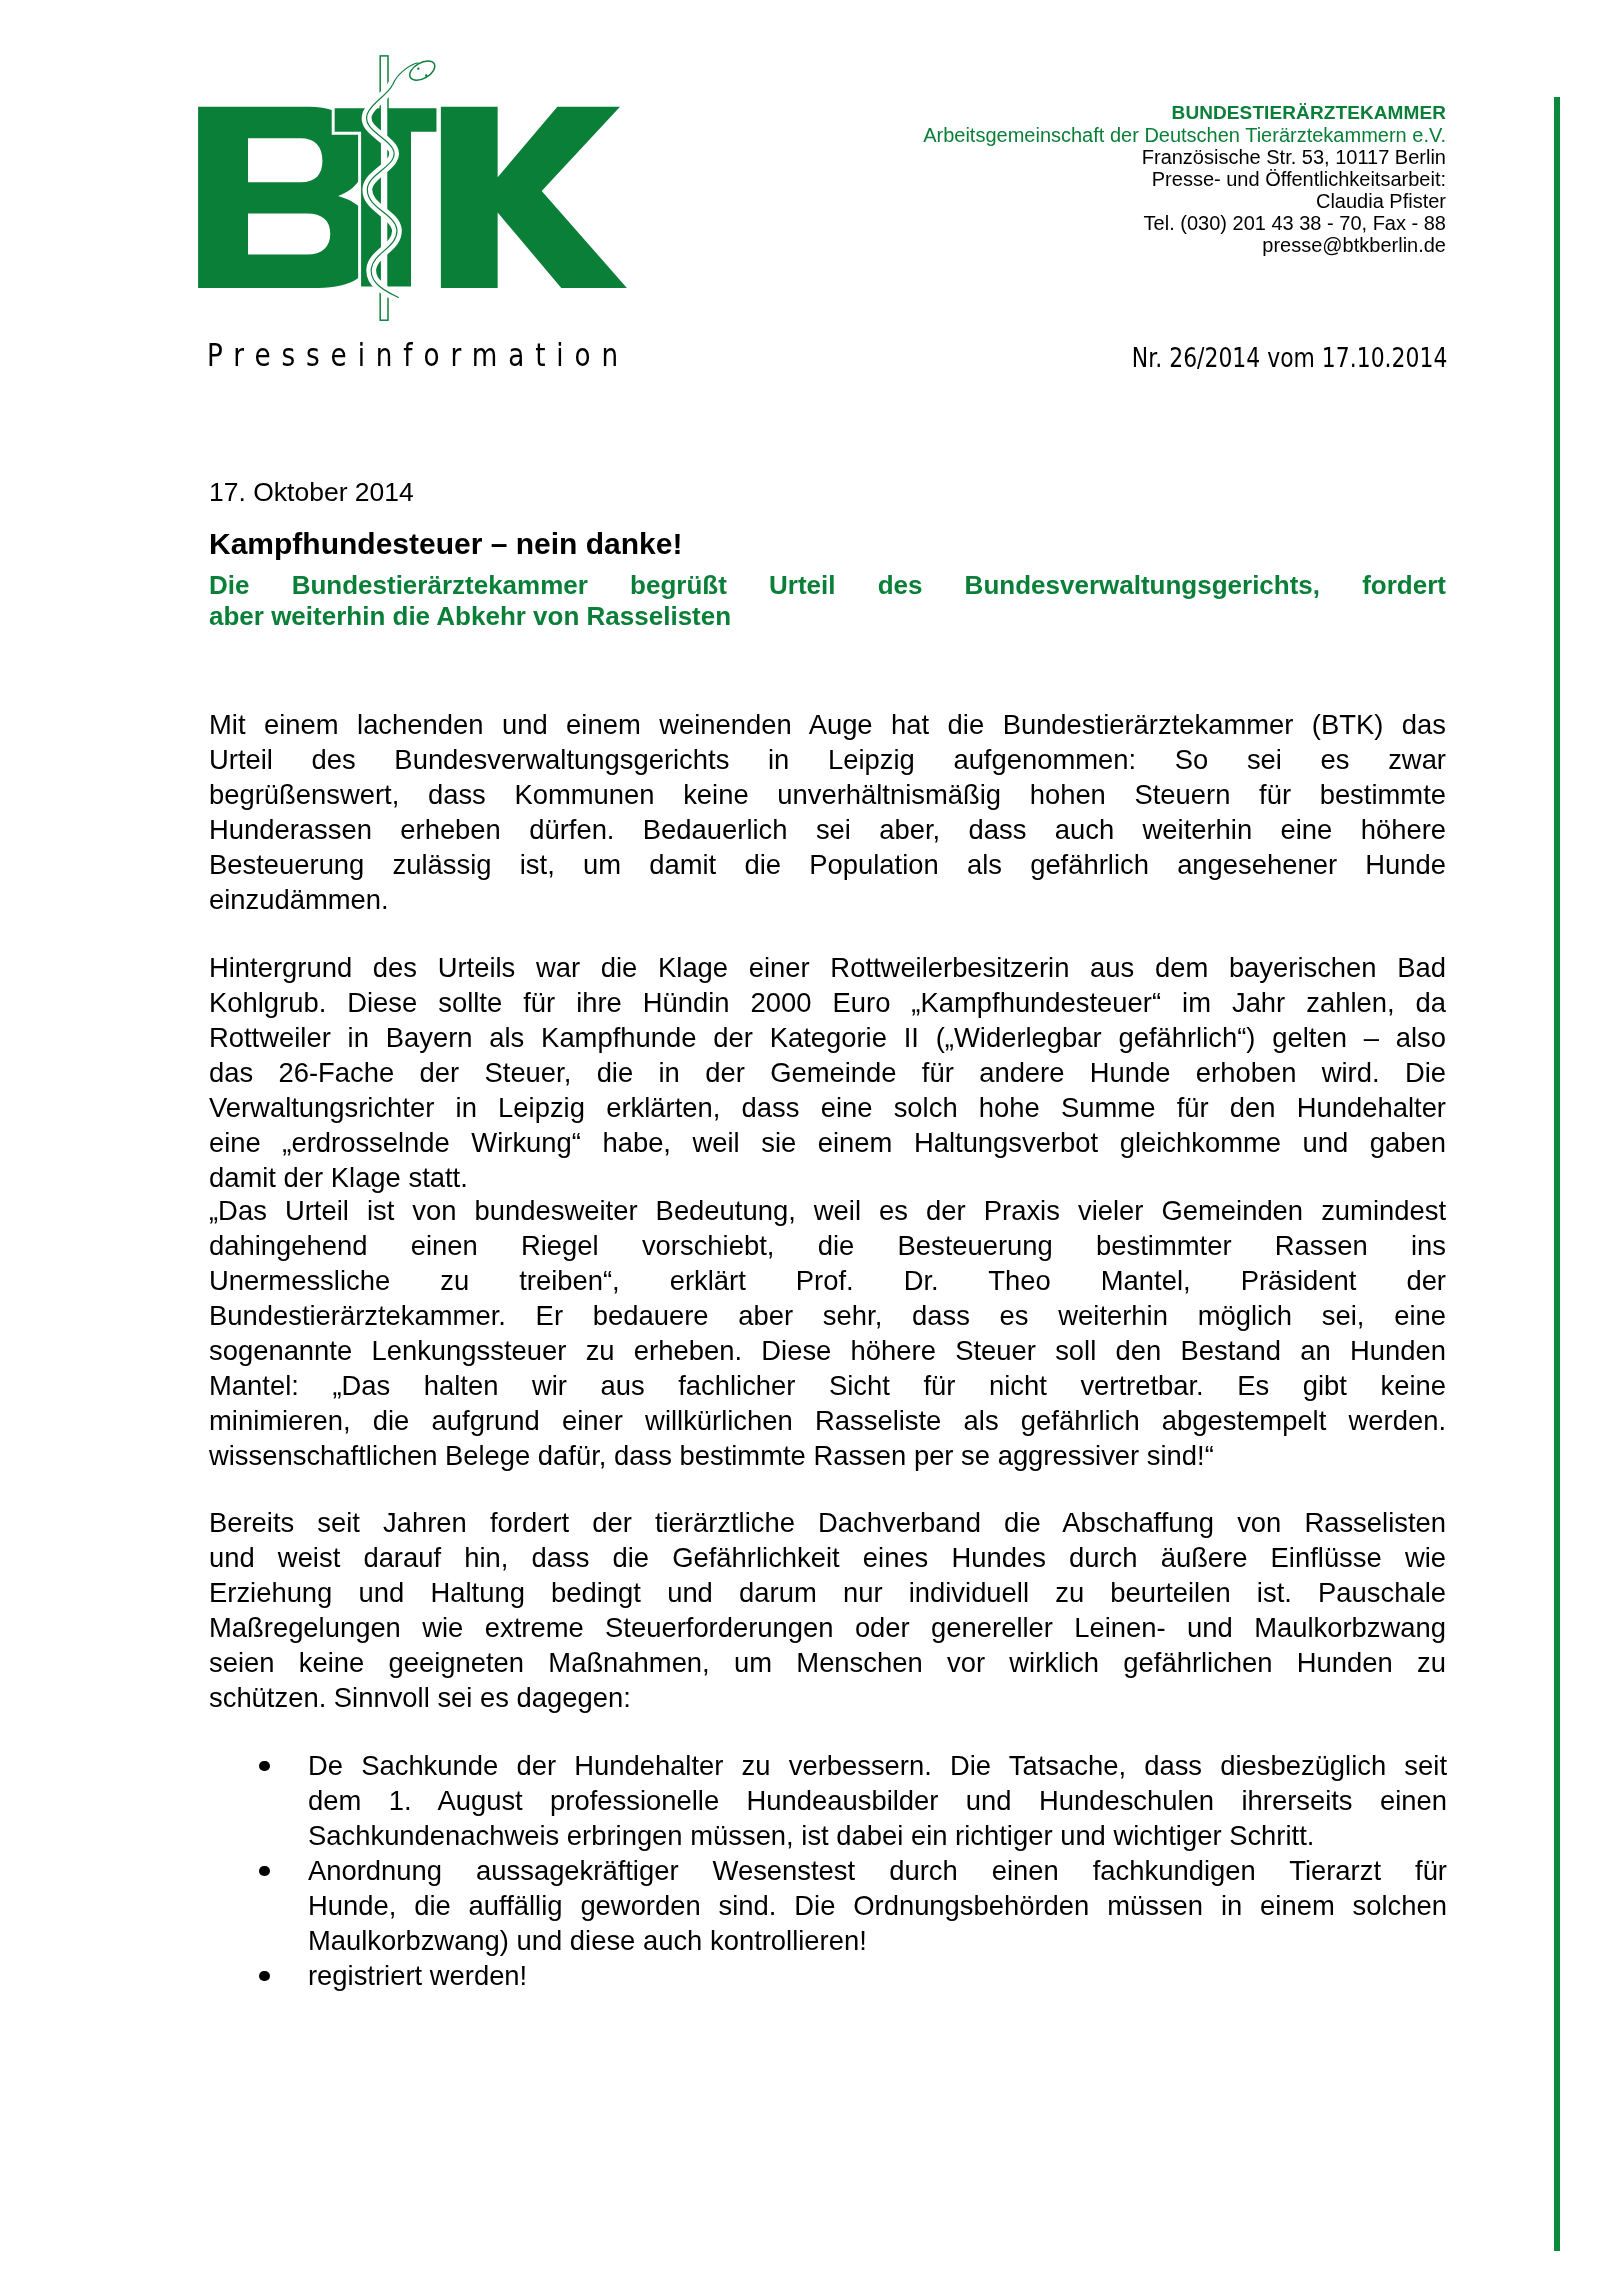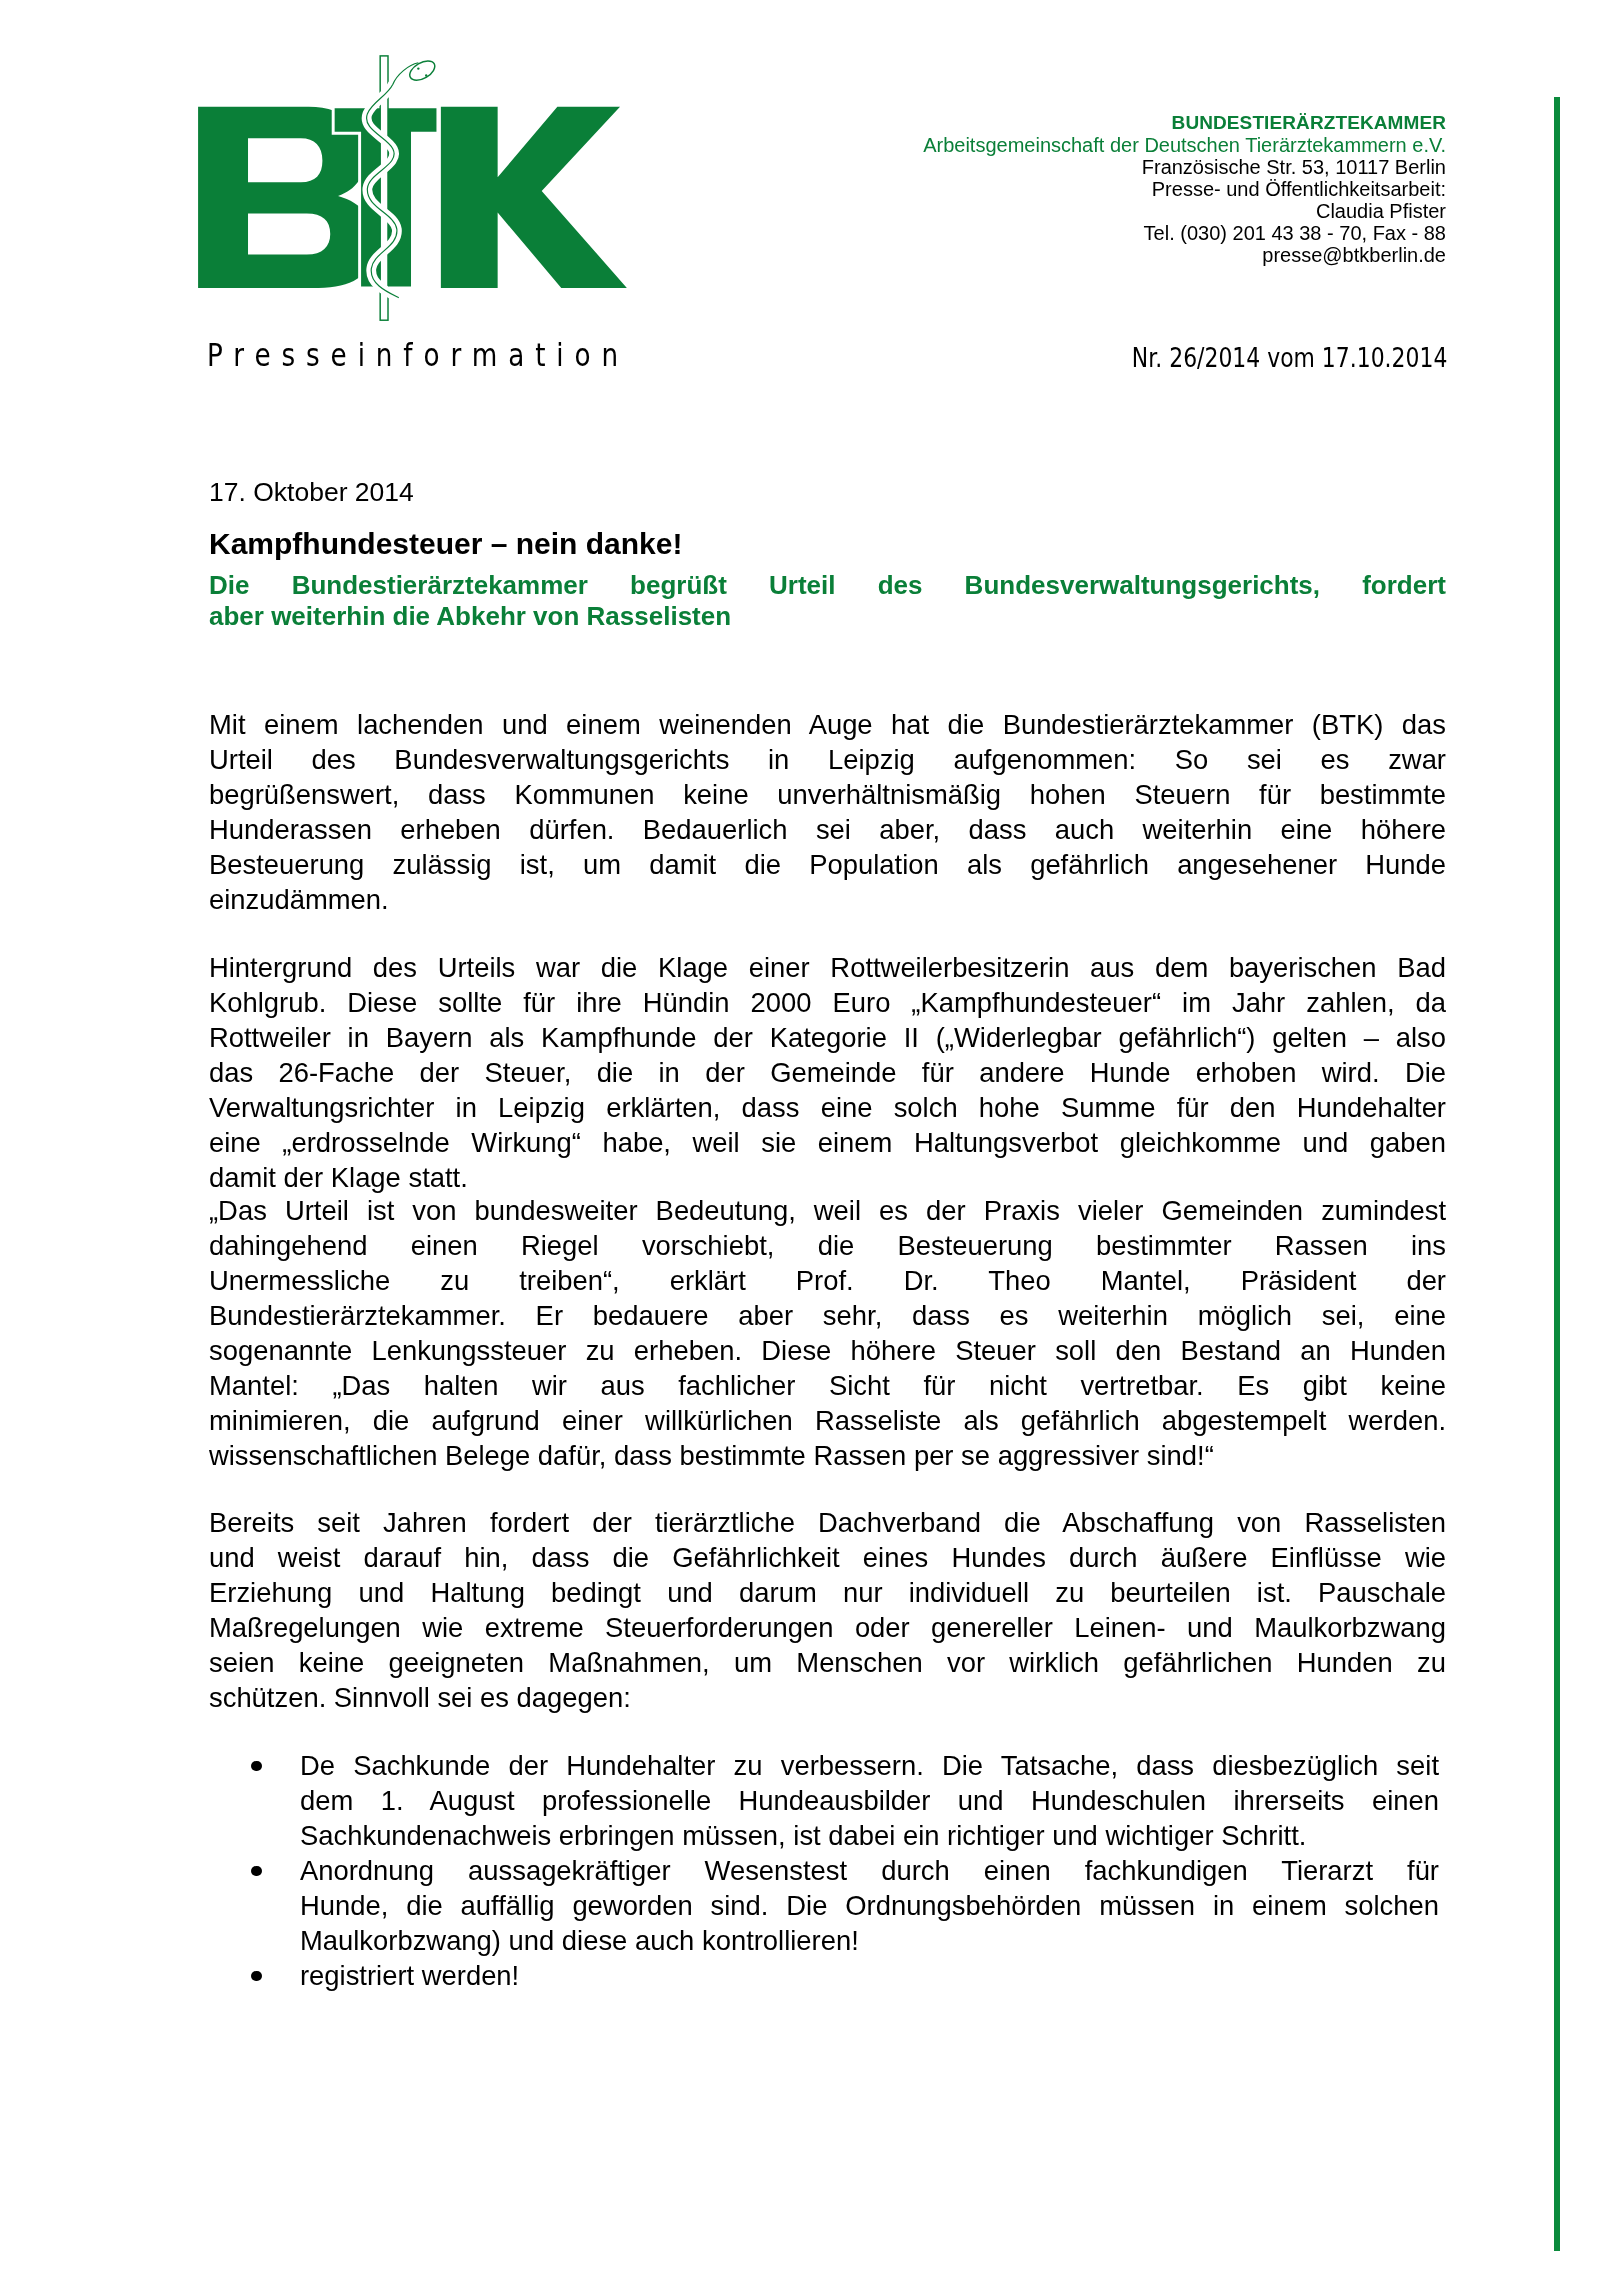--- a/index.html
+++ b/index.html
@@ -4,21 +4,21 @@
 <style>
   html, body { margin: 0; padding: 0; background: #ffffff; }
   body { width: 1621px; height: 2293px; position: relative; overflow: hidden;
          font-family: "Liberation Sans", sans-serif; color: #000; }
   .abs { position: absolute; }
 
   
   #logo { left: 191px; top: 51px; width: 441px; height: 279px; }
 
   
-  #org-block { right: 175px; top: 112px; text-align: right; font-size: 20px; line-height: 22px; }
+  #org-block { right: 175px; top: 102px; text-align: right; font-size: 20px; line-height: 22px; }
   #org-block .org-name { color: #0a7f38; font-weight: bold; font-size: 19px; letter-spacing: 0.1px; }
   #org-block .org-sub { color: #0a7f38; }
   #org-block .line { display: block; white-space: nowrap; }
 
   
   #side-rule { left: 1554px; top: 97px; width: 5.9px; height: 2154px; background: #0b8a3c; }
 
   
   #press-label { left: 207px; top: 336px; font-size: 32px; letter-spacing: 13.3px; font-weight: normal;
                  font-family: "DejaVu Sans", sans-serif; transform: scaleX(0.82); transform-origin: left top; white-space: nowrap; }
@@ -30,21 +30,21 @@
   #headline { left: 209px; top: 527px; font-size: 30px; font-weight: bold; white-space: nowrap; }
   #subheadline { left: 209px; top: 570px; width: 1237px; font-size: 26px; line-height: 31px;
                  font-weight: bold; color: #0a7f38; }
 
   
   .para { position: absolute; left: 209px; width: 1237px; font-size: 27.4px; line-height: 35px; }
   .jl { display: block; text-align: justify; text-align-last: justify; white-space: nowrap; height: 35px; }
   .jl.last { text-align-last: left; }
 
   
-  #bullet-list { position: absolute; left: 202px; top: 1748px; width: 1237px; margin: 0; padding: 0; list-style: none;
+  #bullet-list { position: absolute; left: 210px; top: 1748px; width: 1237px; margin: 0; padding: 0; list-style: none;
                  font-size: 27.4px; line-height: 35px; }
   .bullet-item { position: relative; padding-left: 98px; }
   .bullet-dot { position: absolute; left: 49px; top: 12.7px; width: 10.8px; height: 10.8px; border-radius: 50%; background: #000; }
 </style>
 </head>
 <body>
 
 <div id="logo" class="abs">
   <svg width="441" height="279" viewBox="0 0 450 285" xmlns="http://www.w3.org/2000/svg">
 

